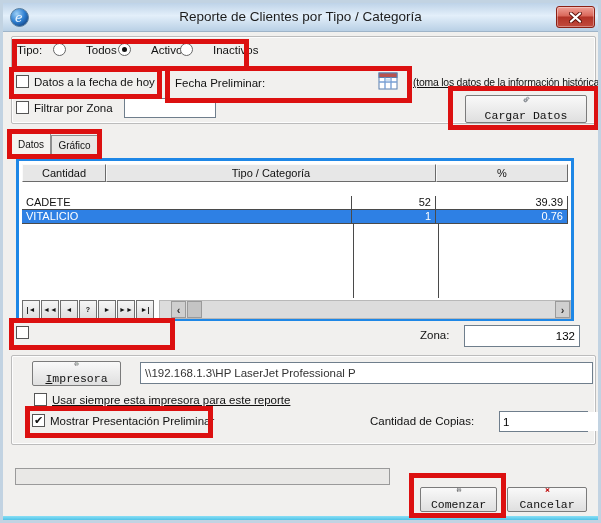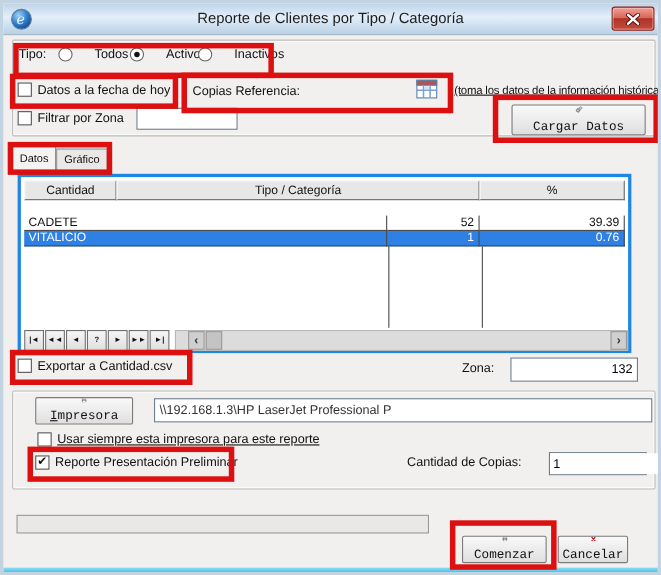--- a/index.html
+++ b/index.html
@@ -128,21 +128,21 @@
     <span class="rlbl">Activos</span>
   </div>
   <div class="radio-item" style="left:177px; top:40px;">
     <span class="radio"></span>
     <span class="rlbl">Inactivos</span>
   </div>
 
   <div class="checkbox" style="left:13px; top:72px;"></div>
   <span class="lbl" style="left:31px; top:73px;">Datos a la fecha de hoy</span>
 
-  <span class="lbl" style="left:172px; top:74px;">Copias Referencia:</span>
+  <span class="lbl" style="left:172px; top:74px;">Fecha Preliminar:</span>
   <svg style="position:absolute; left:374px; top:67px;" width="22" height="22" viewBox="0 0 22 22">
     <rect x="2" y="3" width="18" height="16" fill="#ffffff" stroke="#5b7fae"></rect>
     <rect x="2" y="3" width="18" height="4.5" fill="#b8524e" stroke="#5b7fae"></rect>
     <path d="M2 12 H20 M8 7.5 V19 M14 7.5 V19" stroke="#7aa0d4" stroke-width="1.4" fill="none"></path>
     <rect x="8.8" y="8.6" width="4.4" height="2.6" fill="#cfe0f2"></rect>
   </svg>
   <span class="lbl underlined" style="left:410px; top:74px; font-size:10.4px; letter-spacing:-0.2px;">(toma los datos de la información histórica)</span>
 
   <div class="checkbox" style="left:13px; top:98px;"></div>
   <span class="lbl" style="left:31px; top:99px;">Filtrar por Zona</span>
@@ -197,21 +197,20 @@
     </div>
 
     <div class="hscroll" style="left:140px; top:139px; width:412px; height:19px;">
       <div class="scr-part" style="left:11px;">‹</div>
       <div class="scr-part" style="left:27px; background:#c4c4c4;"></div>
       <div class="scr-part" style="right:0;">›</div>
     </div>
   </div>
 
   <div class="checkbox" style="left:13px; top:323px;"></div>
-  <span class="lbl" style="left:31px; top:324px;">Exportar a Cantidad.csv</span>
   <span class="lbl" style="left:417px; top:326px;">Zona:</span>
   <input class="field" style="left: 461px; top: 322px; width: 116px; height: 22px; text-align: right;" value="132">
 
   <div class="groupbox" style="left:8px; top:352px; width:585px; height:90px;"></div>
 
   <div class="btn" style="left:29px; top:358px; width:89px; height:25px;">
     <svg width="17" height="15" viewBox="0 0 17 15">
       <rect x="3.5" y="0.5" width="10" height="4" fill="#fff" stroke="#4a4a4a"></rect>
       <rect x="1" y="4.5" width="15" height="6" rx="1" fill="#cfd2d5" stroke="#4a4a4a"></rect>
       <rect x="4" y="9" width="9" height="5.5" fill="#fff" stroke="#4a4a4a"></rect>
@@ -220,39 +219,39 @@
     <span class="mnemonic">Impresora</span>
   </div>
   <input class="field" style="left: 137px; top: 359px; width: 453px; height: 22px; color: rgb(51, 51, 51);" value="\\192.168.1.3\HP LaserJet Professional P">
 
   <div class="checkbox" style="left:31px; top:390px;"></div>
   <span class="lbl underlined" style="left:49px; top:391px;">Usar siempre esta impresora para este reporte</span>
 
   <div class="checkbox" style="left:29px; top:411px;">
     <span>✔</span>
   </div>
-  <span class="lbl" style="left:47px; top:412px;">Reporte Presentación Preliminar</span>
+  <span class="lbl" style="left:47px; top:412px;">Mostrar Presentación Preliminar</span>
 
   <span class="lbl" style="left:367px; top:412px;">Cantidad de Copias:</span>
   <div class="spinner">
     <input value="1" style="">
 
   </div>
 
   <div class="progress"></div>
 
   <div class="btn" style="left:417px; top:484px; width:77px; height:25px;">
     <svg width="16" height="14" viewBox="0 0 17 15">
       <rect x="3.5" y="0.5" width="10" height="4" fill="#fff" stroke="#3a3a3a"></rect>
       <rect x="1" y="4.5" width="15" height="6" rx="1" fill="#b9bdc1" stroke="#3a3a3a"></rect>
       <rect x="4" y="9" width="9" height="5.5" fill="#fff" stroke="#3a3a3a"></rect>
     </svg>
     <span>Comenzar</span>
   </div>
-  <div class="btn" style="left:504px; top:484px; width:64px; height:25px;">
+  <div class="btn" style="left:504px; top:484px; width:80px; height:25px;">
     <svg width="13" height="13" viewBox="0 0 13 13">
       <path d="M2 2 L11 11 M11 2 L2 11" stroke="#c01010" stroke-width="3.4" stroke-linecap="round"></path>
     </svg>
     <span>Cancelar</span>
   </div>
 
   <div class="ann" style="left:9px;   top:36px;  width:237px; height:32px;"></div>
   <div class="ann" style="left:6px;   top:64px;  width:153px; height:32px;"></div>
   <div class="ann" style="left:162px; top:63px;  width:247px; height:37px;"></div>
   <div class="ann" style="left:445px; top:83px;  width:151px; height:44px;"></div>

